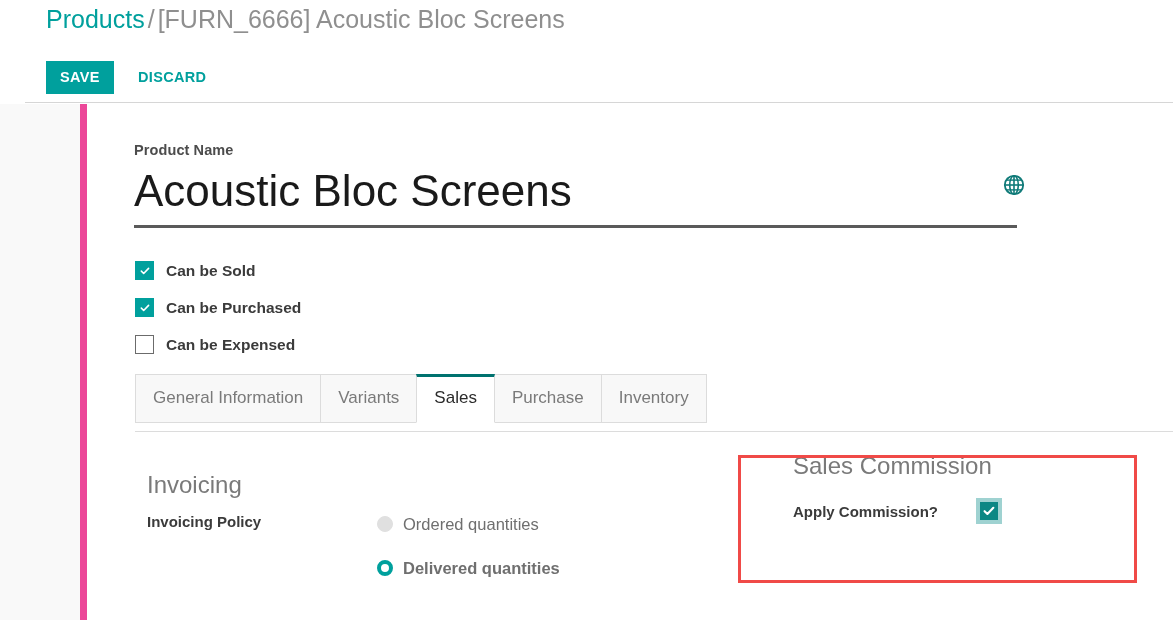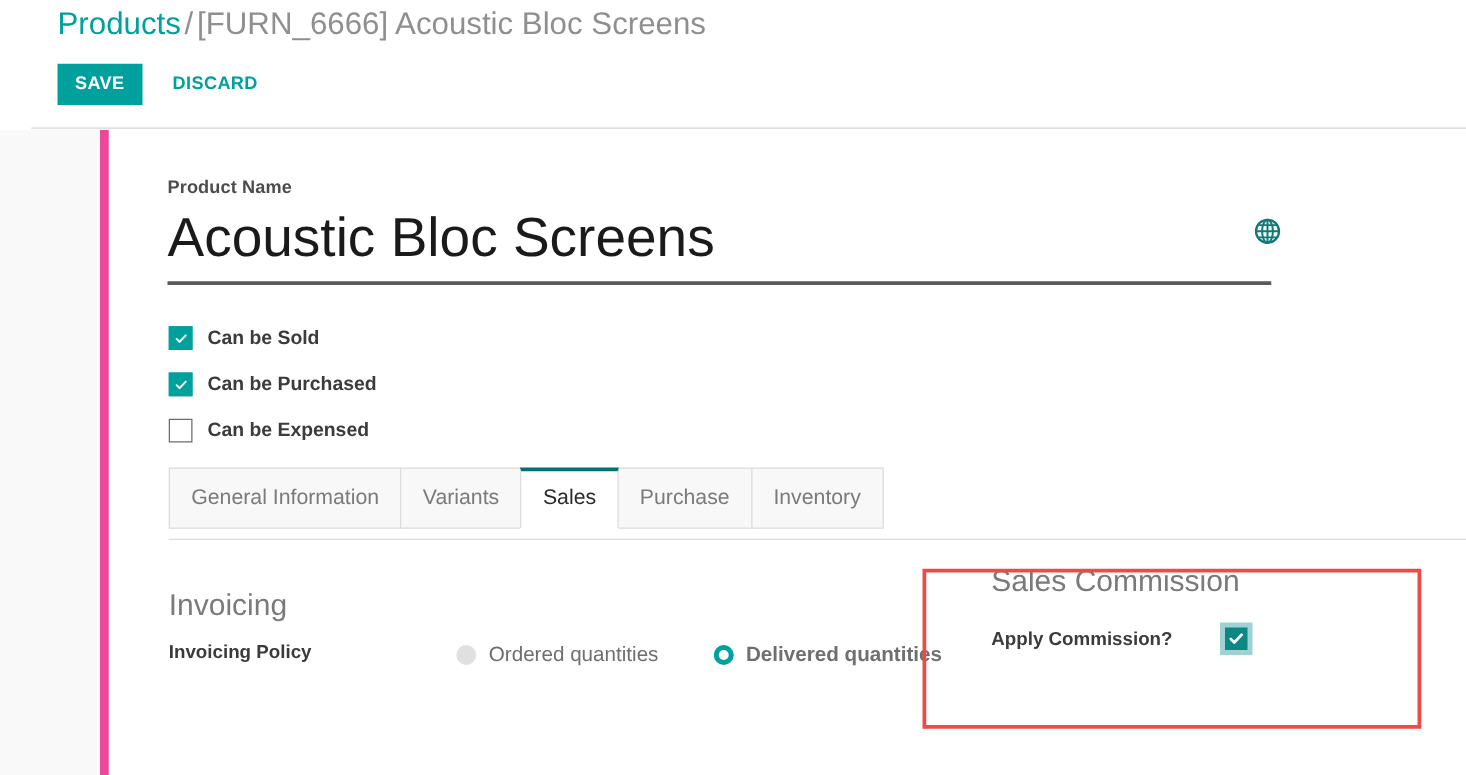--- a/index.html
+++ b/index.html
@@ -45,21 +45,21 @@
   }
   .breadcrumb .crumb-sep {
     color: #8f8f8f;
     padding: 0 3px;
   }
   .breadcrumb .crumb-current {
     color: #8f8f8f;
   }
   .actions {
     position: absolute;
-    left: 21px; top: 51px;
+    left: 21px; top: 61px;
   }
   .btn-save {
     display: inline-block;
     background: #00a09d;
     color: #ffffff;
     font-size: 14.5px;
     font-weight: bold;
     letter-spacing: .3px;
     padding: 8px 14px 9px 14px;
     border: none;
@@ -224,21 +224,21 @@
   
   .tab-content {
     position: absolute;
     left: 0;
     top: 58px;
     width: 1045px;
   }
   .group {
     position: absolute;
   }
-  .group-left { left: 0; top: 38px; width: 470px; }
+  .group-left { left: 12px; top: 38px; width: 470px; }
   .group-right { left: 658px; top: 19px; width: 400px; }
 
   .group-title {
     font-size: 24px;
     color: #7a7a7a;
     font-weight: normal;
     line-height: 30px;
     white-space: nowrap;
   }
   .field-row {
@@ -249,21 +249,21 @@
   .field-label {
     font-size: 15px;
     font-weight: bold;
     color: #3b3b3b;
     white-space: nowrap;
   }
   .left-label { width: 230px; flex: 0 0 230px; }
 
   .radio-group {
     display: flex;
-    gap: 44px;
+    flex-direction: column;
   }
   .radio-row {
     display: flex;
     align-items: center;
     height: 22px;
     margin-bottom: 22px;
     cursor: pointer;
   }
   .radio-row:last-child { margin-bottom: 0; font-weight: bold; }
   .radio {

